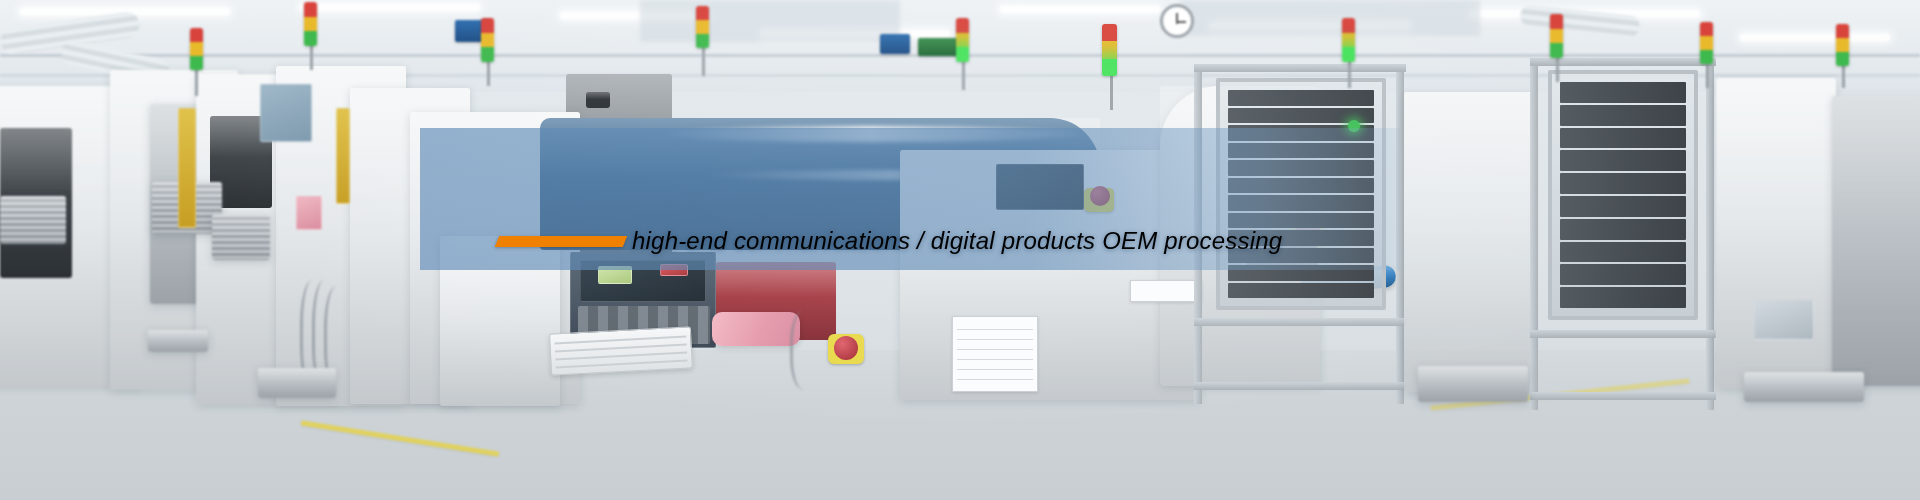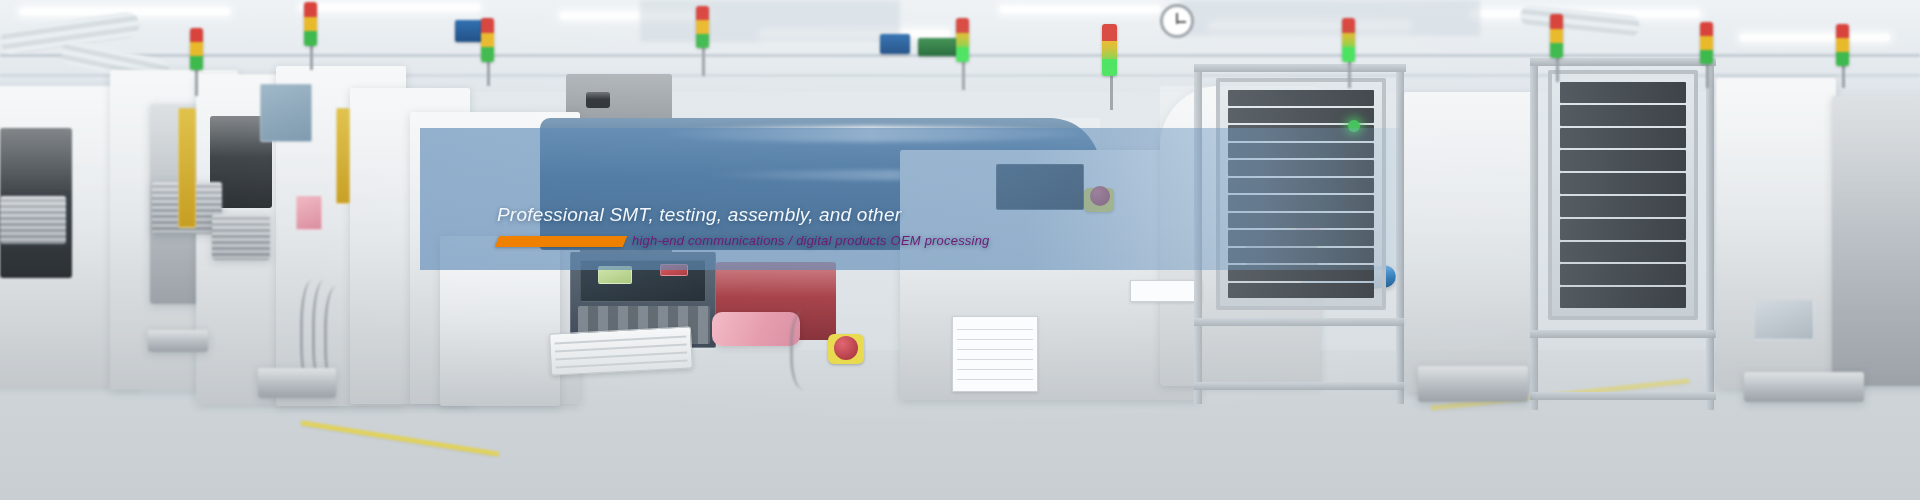--- a/index.html
+++ b/index.html
@@ -100,21 +100,21 @@
     color:#ffffff; font-size:34px; line-height:44px; letter-spacing:.5px;
     text-shadow:0 2px 5px rgba(25,55,90,.55), 0 0 1px rgba(0,0,0,.35);
     font-family:"DejaVu Sans","Liberation Sans", sans-serif; }
   .headline .kw { font-weight:bold; font-size:37px; letter-spacing:2px; padding-right:8px; }
 
   .sub { position:absolute; left:497px; top:202px; white-space:nowrap;
     color:#f2f7fb; font-style:italic; font-size:19px; line-height:26px;
     letter-spacing:.2px; text-shadow:0 1px 4px rgba(25,55,90,.5);
     font-family:"Liberation Sans", sans-serif; }
   .sub2 { position:absolute; left:632px; top:228px; white-space:nowrap;
-    color:#701a75; font-style:italic; font-size:13px; line-height:26px;
+    color:#000000; font-style:italic; font-size:24px; line-height:26px;
     letter-spacing:.2px; text-shadow:0 1px 4px rgba(25,55,90,.5);
     font-family:"Liberation Sans", sans-serif; }
 
   .accent-bar { position:absolute; left:497px; top:236px; width:128px; height:11px;
     background:#f08000; transform:skewX(-22deg);
     box-shadow:0 1px 3px rgba(0,0,0,.25); }
 </style>
 </head>
 <body>
 
@@ -361,19 +361,18 @@
     </div>
 
     <div style="position:absolute;inset:0;background:
       radial-gradient(ellipse at 50% 35%,rgba(255,255,255,.10),rgba(255,255,255,0) 60%);
       pointer-events:none;"></div>
   </div>
 
   <div class="overlay-wide"></div>
 
 
-  <div class="sub">Professional SMT, testing, assembly, and other</div>
 
   <div class="accent-bar"></div>
 
   <div class="sub2">high-end communications / digital products OEM processing</div>
 
 </div>
 
 </body></html>

